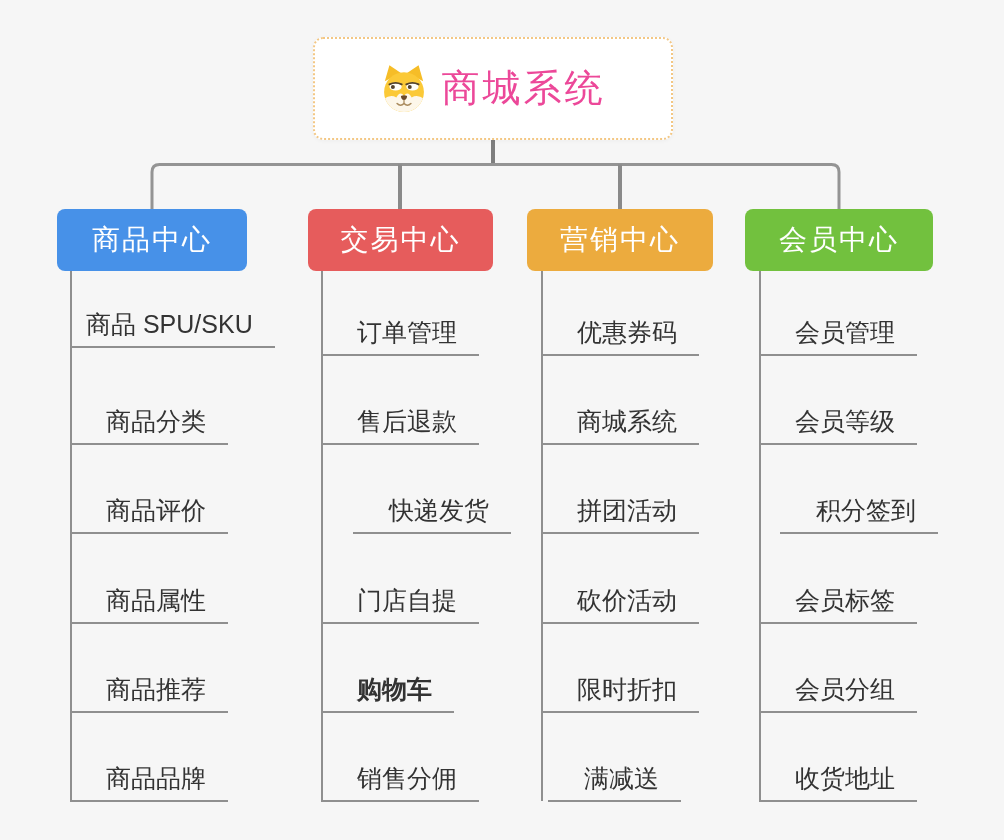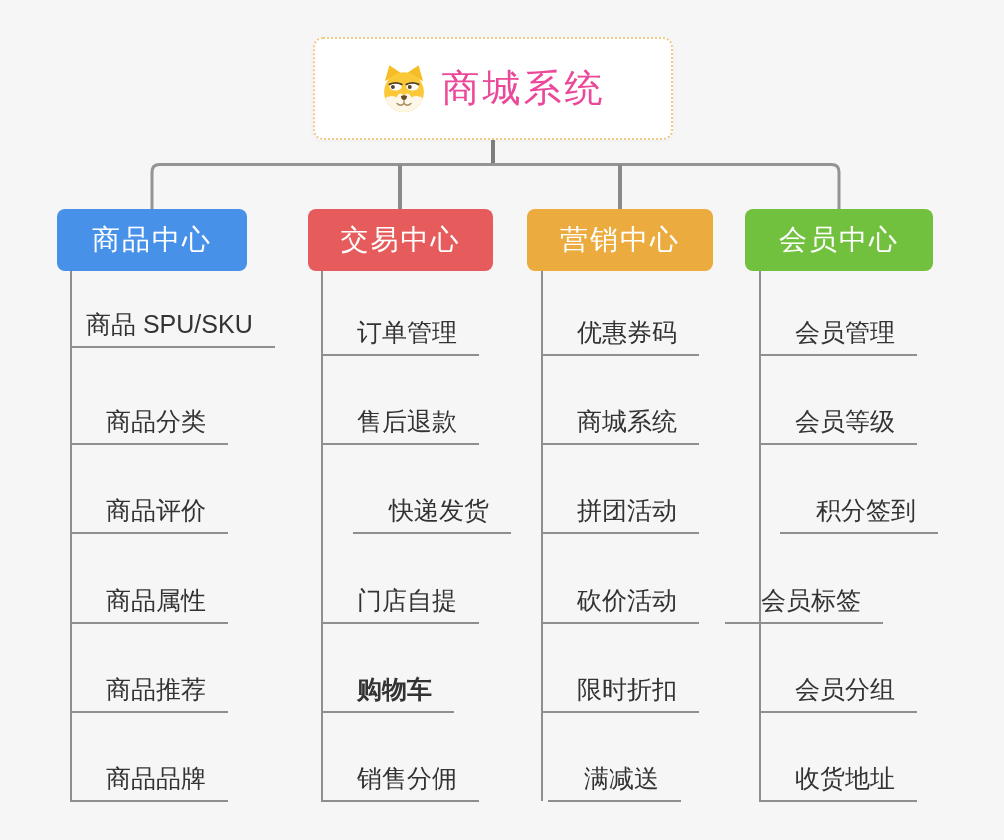--- a/index.html
+++ b/index.html
@@ -99,16 +99,16 @@
     <div class="leaf" style="left: 541px; top: 488px;">拼团活动</div>
     <div class="leaf" style="left: 541px; top: 578px;">砍价活动</div>
     <div class="leaf" style="left: 541px; top: 667px;">限时折扣</div>
     <div class="leaf" style="left: 548px; top: 756px;">满减送</div>
     <div class="branch-box" style="left: 745px; width: 188px; background: rgb(114, 193, 62);">
       <span>会员中心</span>
     </div>
     <div class="leaf" style="left: 759px; top: 310px;">会员管理</div>
     <div class="leaf" style="left: 759px; top: 399px;">会员等级</div>
     <div class="leaf" style="left: 780px; top: 488px;">积分签到</div>
-    <div class="leaf" style="left: 725px; top: 578px;">会员标签</div>
+    <div class="leaf" style="left: 759px; top: 578px;">会员标签</div>
     <div class="leaf" style="left: 759px; top: 667px;">会员分组</div>
     <div class="leaf" style="left: 759px; top: 756px;">收货地址</div>
   </div>
 
 </body></html>

